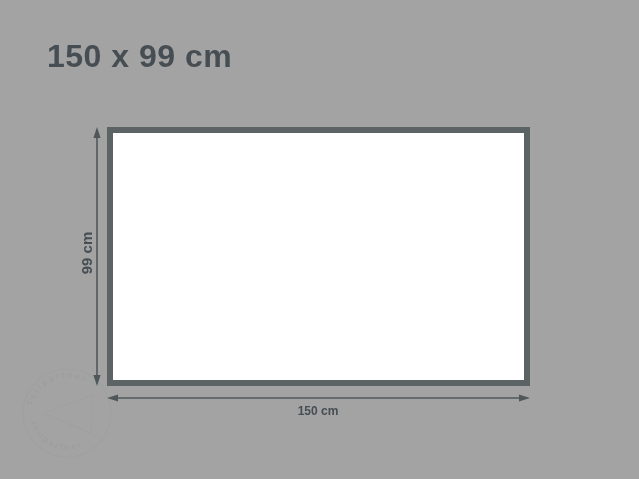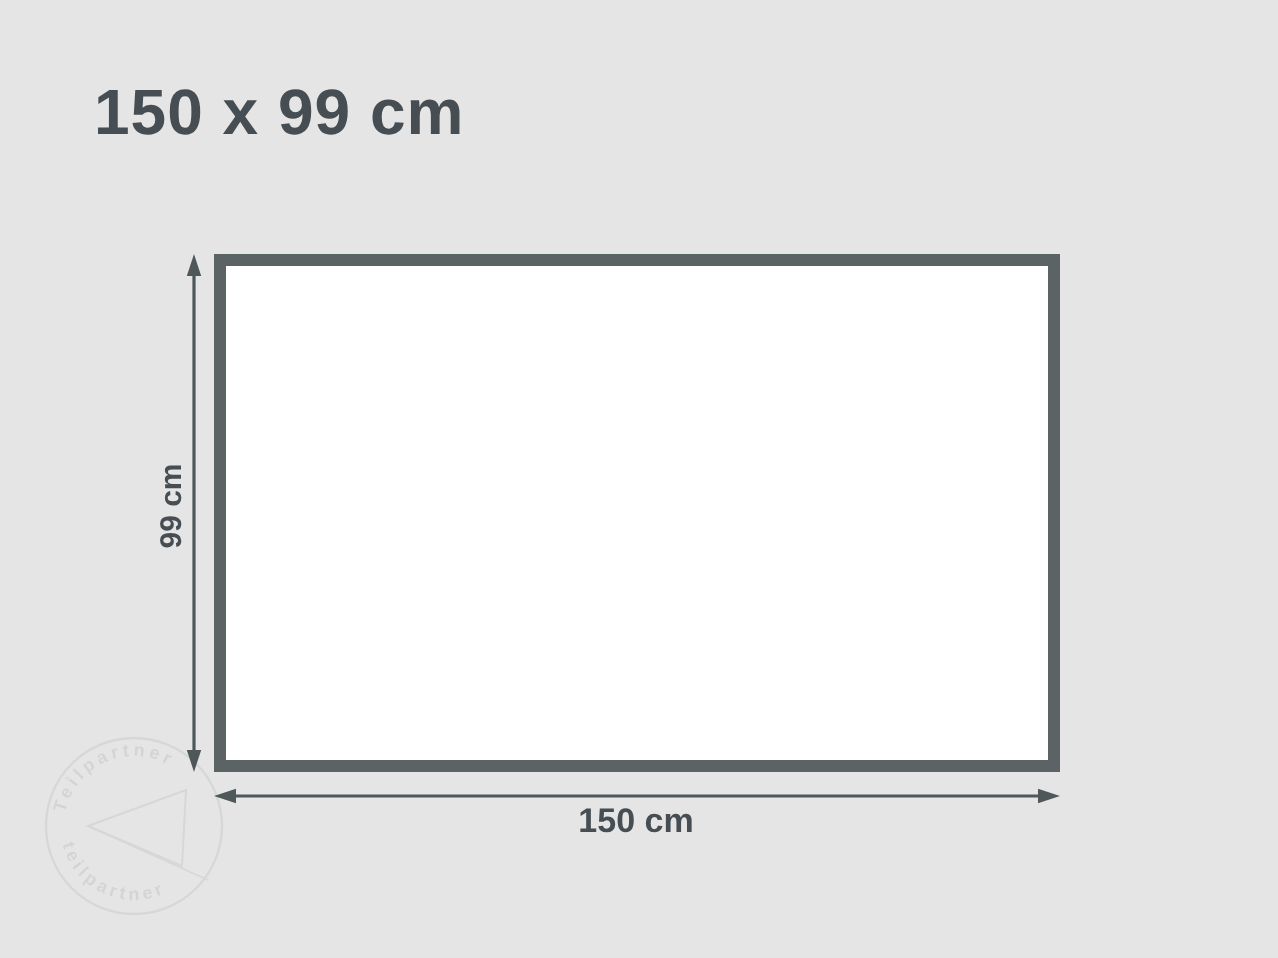--- a/index.html
+++ b/index.html
@@ -4,21 +4,21 @@
 <style>
   html, body {
     margin: 0;
     padding: 0;
     background: #ffffff;
   }
   #canvas {
     position: relative;
     width: 639px;
     height: 479px;
-    background: #e5e5e5;
+    background: #a3a3a3;
     overflow: hidden;
     font-family: "Liberation Sans", "DejaVu Sans", sans-serif;
   }
   .page-title {
     position: absolute;
     left: 47px;
     top: 38px;
     font-size: 32px;
     font-weight: 700;
     letter-spacing: 0.5px;
@@ -38,21 +38,21 @@
   .svg-overlay {
     position: absolute;
     left: 0;
     top: 0;
     width: 639px;
     height: 479px;
     pointer-events: none;
   }
   .dim-label {
     position: absolute;
-    font-size: 17px;
+    font-size: 12px;
     font-weight: 700;
     color: #464e53;
     white-space: nowrap;
   }
   .dim-label-height {
     left: 86px;
     top: 253px;
     font-size: 15px;
     transform: translate(-50%, -50%) rotate(-90deg);
   }

